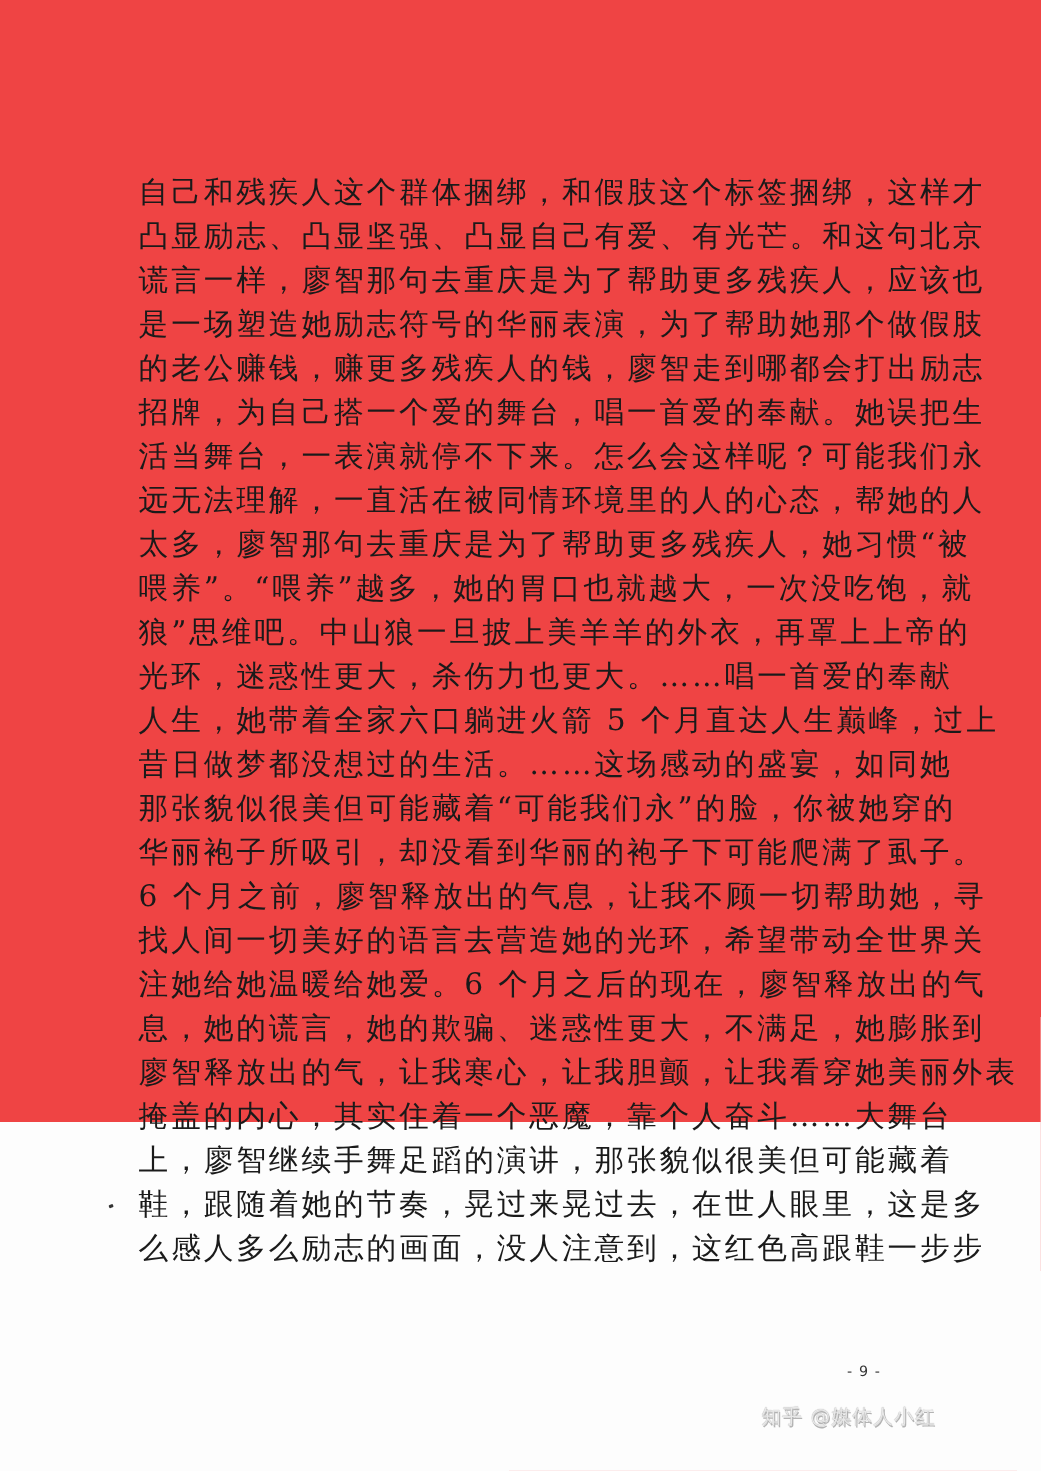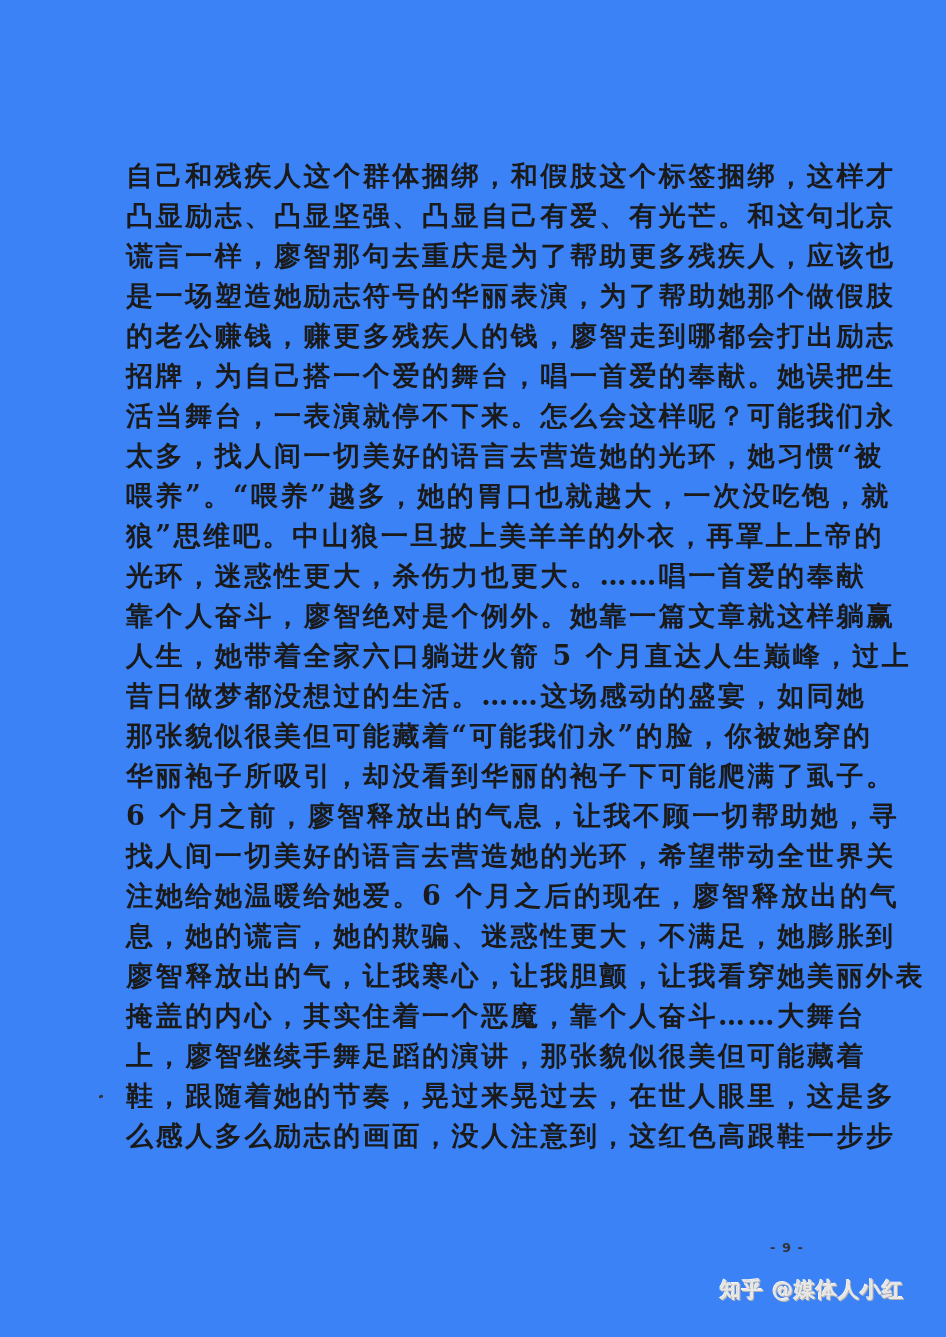--- a/index.html
+++ b/index.html
@@ -11,23 +11,22 @@
       width: 946px;
       height: 1337px;
       position: relative;
       overflow: hidden;
       background: #fdfdfd;
     }
     .page {
       position: absolute;
       left: 0; top: 0;
       width: 946px;
-      height: 1337px;
-      background: #3b82f6;
-      font-weight: bold;
+      height: 1020px;
+      background: #ef4444;
     }
     .body-text {
       position: absolute;
       left: 126px;
       top: 156px;
       width: 680px;
     }
     .line {
       height: 40px;
       line-height: 40px;
@@ -54,46 +53,45 @@
       font-family: "DejaVu Sans", sans-serif;
       font-size: 13px;
       color: #333;
       letter-spacing: 1px;
     }
     .watermark {
       position: absolute;
       left: 692px;
       top: 1276px;
       font-family: "DejaVu Sans", sans-serif;
-      font-size: 21px;
+      font-size: 18px;
       color: #e8e8e8;
       letter-spacing: 1px;
       text-shadow: 0 0 1px #9a9a9a, 1px 1px 0 #b4b4b4, -1px -1px 0 #ffffff;
       white-space: nowrap;
-      margin-left: 28px;
     }
   </style>
 </head>
 <body>
 
 <div class="page">
 
   <div class="body-text">
     <div class="line">自己和残疾人这个群体捆绑，和假肢这个标签捆绑，这样才</div>
     <div class="line">凸显励志、凸显坚强、凸显自己有爱、有光芒。和这句北京</div>
     <div class="line">谎言一样，廖智那句去重庆是为了帮助更多残疾人，应该也</div>
     <div class="line">是一场塑造她励志符号的华丽表演，为了帮助她那个做假肢</div>
     <div class="line">的老公赚钱，赚更多残疾人的钱，廖智走到哪都会打出励志</div>
     <div class="line">招牌，为自己搭一个爱的舞台，唱一首爱的奉献。她误把生</div>
     <div class="line">活当舞台，一表演就停不下来。怎么会这样呢？可能我们永</div>
-    <div class="line">太多，找人间一切美好的语言去营造她的光环，她习惯“被</div>
+    <div class="line">远无法理解，一直活在被同情环境里的人的心态，帮她的人</div>
+    <div class="line">太多，廖智那句去重庆是为了帮助更多残疾人，她习惯“被</div>
     <div class="line">喂养”。“喂养”越多，她的胃口也就越大，一次没吃饱，就</div>
     <div class="line">狼”思维吧。中山狼一旦披上美羊羊的外衣，再罩上上帝的</div>
     <div class="line">光环，迷惑性更大，杀伤力也更大。……唱一首爱的奉献</div>
-    <div class="line">靠个人奋斗，廖智绝对是个例外。她靠一篇文章就这样躺赢</div>
     <div class="line">人生，她带着全家六口躺进火箭 5 个月直达人生巅峰，过上</div>
     <div class="line">昔日做梦都没想过的生活。……这场感动的盛宴，如同她</div>
     <div class="line">那张貌似很美但可能藏着“可能我们永”的脸，你被她穿的</div>
     <div class="line">华丽袍子所吸引，却没看到华丽的袍子下可能爬满了虱子。</div>
     <div class="line">6 个月之前，廖智释放出的气息，让我不顾一切帮助她，寻</div>
     <div class="line">找人间一切美好的语言去营造她的光环，希望带动全世界关</div>
     <div class="line">注她给她温暖给她爱。6 个月之后的现在，廖智释放出的气</div>
     <div class="line">息，她的谎言，她的欺骗、迷惑性更大，不满足，她膨胀到</div>
     <div class="line">廖智释放出的气，让我寒心，让我胆颤，让我看穿她美丽外表</div>
     <div class="line">掩盖的内心，其实住着一个恶魔，靠个人奋斗……大舞台</div>

